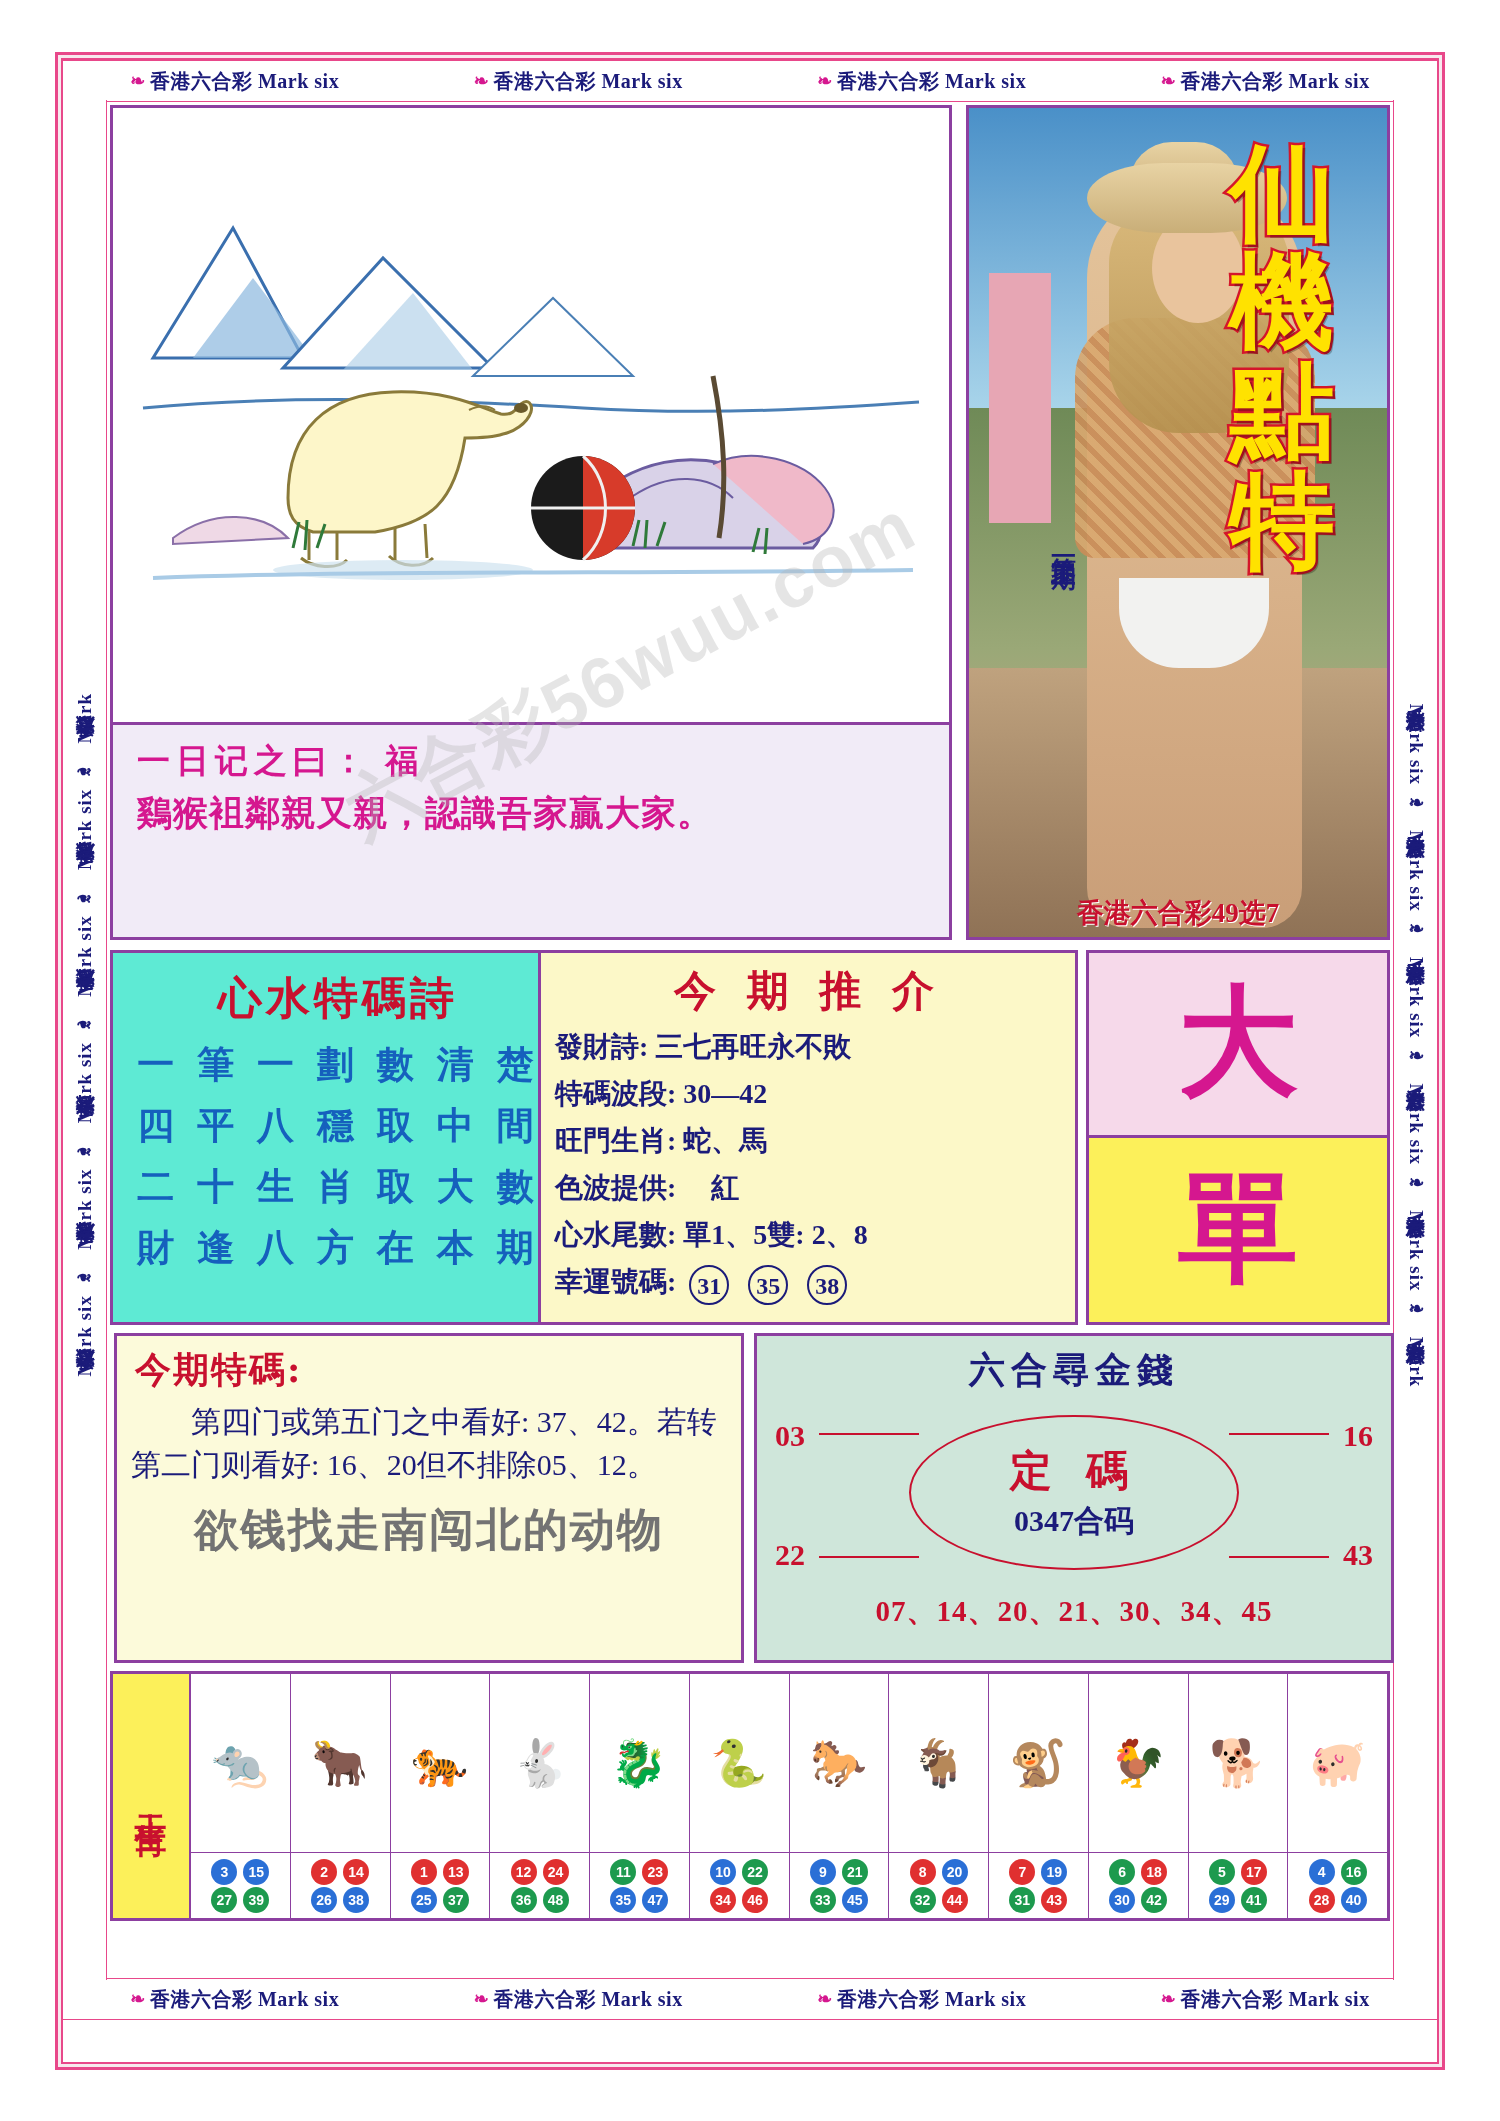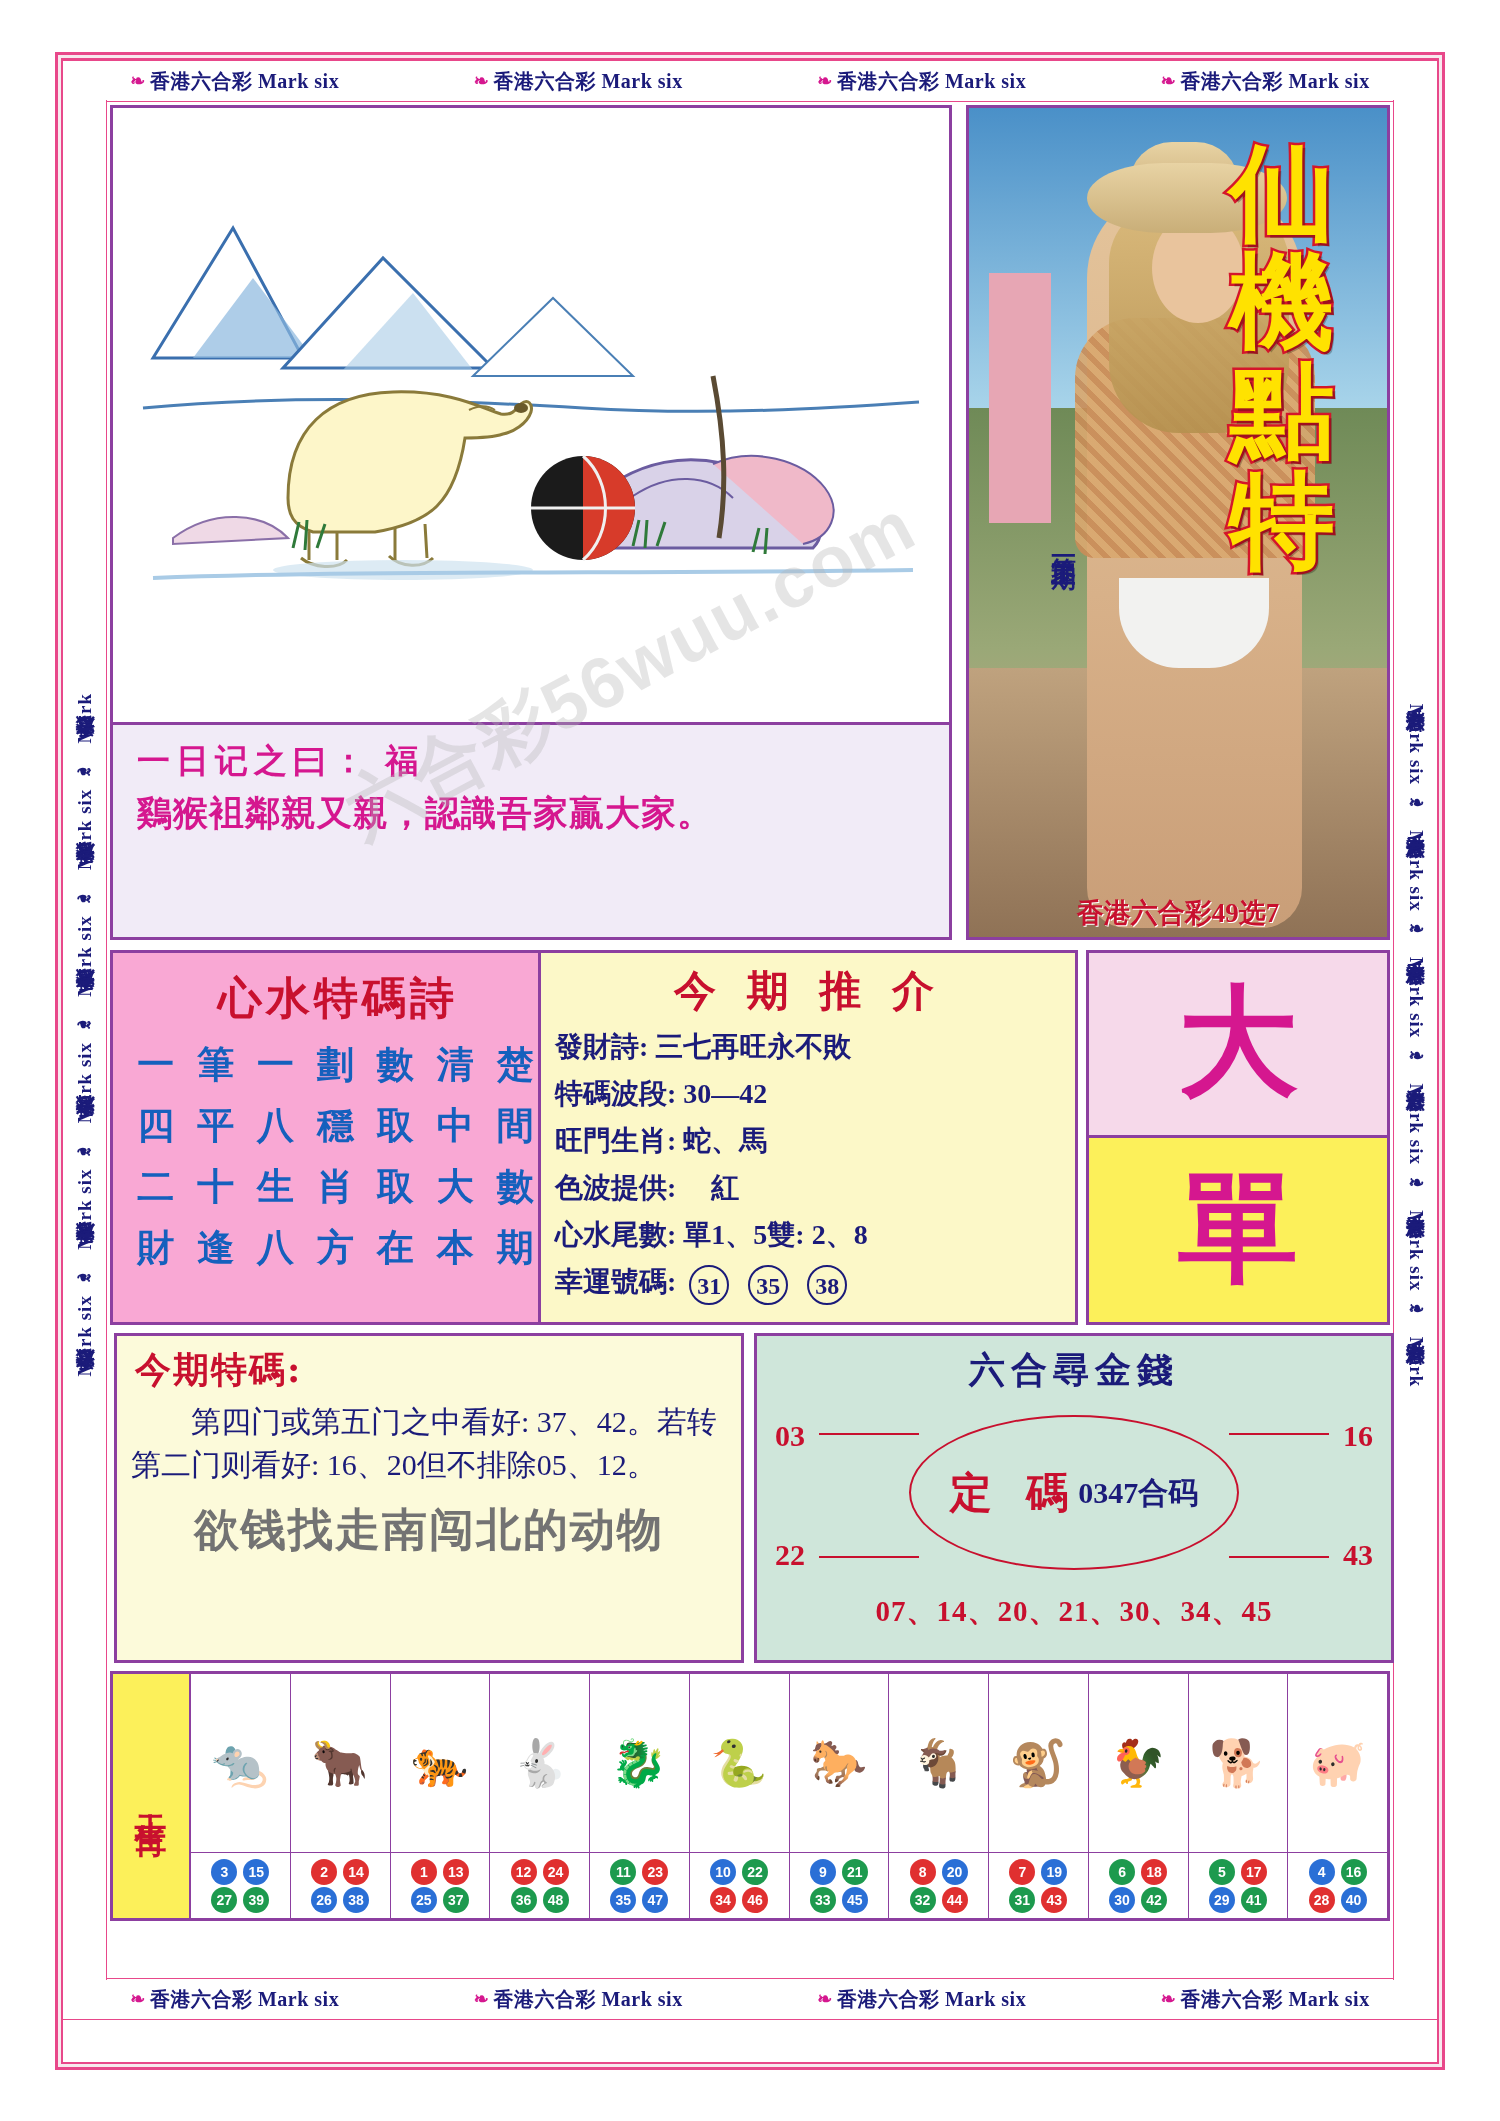--- a/index.html
+++ b/index.html
@@ -149,21 +149,21 @@
     text-shadow:1px 1px 0 #fff;
   }
 
   
   .draw { position:absolute; inset:0; }
 
   
   .mid-row { position:absolute; left:0; top:845px; width:1280px; height:375px; }
   .poem2-box {
     position:absolute; left:0; top:0; width:456px; height:375px;
-    border:3px solid #8c3fa0; background:#f9a8d4; padding:10px 0 0 0;
+    border:3px solid #8c3fa0; background:#5eead4; padding:10px 0 0 0;
   }
   .poem2-title {
     text-align:center; font-size:44px; font-weight:bold; color:#c8102e;
     letter-spacing:4px; margin:6px 0 12px;
     font-family:"DejaVu Serif", serif;
   }
   .poem2-line {
     text-align:center; font-size:37px; font-weight:bold; color:#1560bd;
     letter-spacing:5px; margin:11px 0;
     font-family:"DejaVu Serif", serif;
@@ -237,21 +237,21 @@
   .jq-tr { right:8px; top:18px; }
   .jq-bl { left:8px;  bottom:14px; }
   .jq-br { right:8px; bottom:14px; }
   .jq-line {
     position:absolute; height:2px; background:#c8102e;
   }
   .jq-oval {
     position:absolute; left:50%; top:14px; transform:translateX(-50%);
     width:330px; height:155px; border:2px solid #c8102e; border-radius:50%;
     background:#cfe6da;
-    display:flex; align-items:center; justify-content:center;
+    display:flex; flex-direction:column; align-items:center; justify-content:center;
   }
   .jq-oval .dm {
     font-size:42px; font-weight:bold; color:#c8102e; letter-spacing:10px;
     font-family:"DejaVu Serif", serif;
   }
   .jq-oval .hm {
     font-size:30px; font-weight:bold; color:#1b1b7a; margin-top:2px;
   }
   .jq-bottom {
     text-align:center; font-size:29px; font-weight:bold; color:#c8102e;

